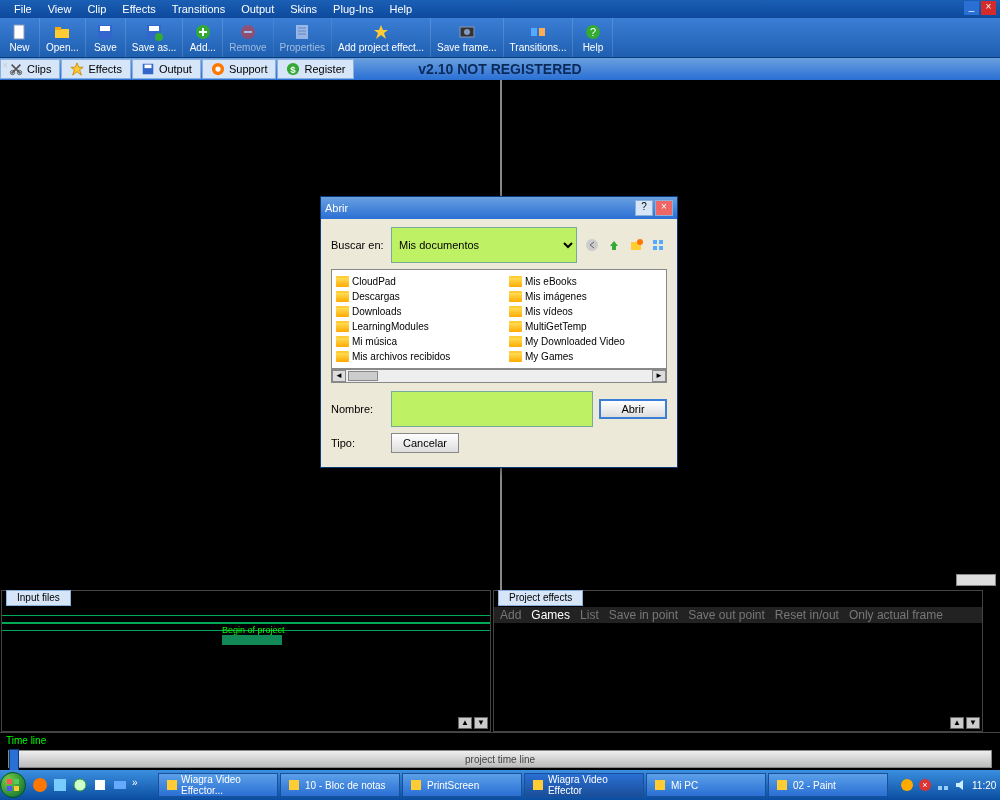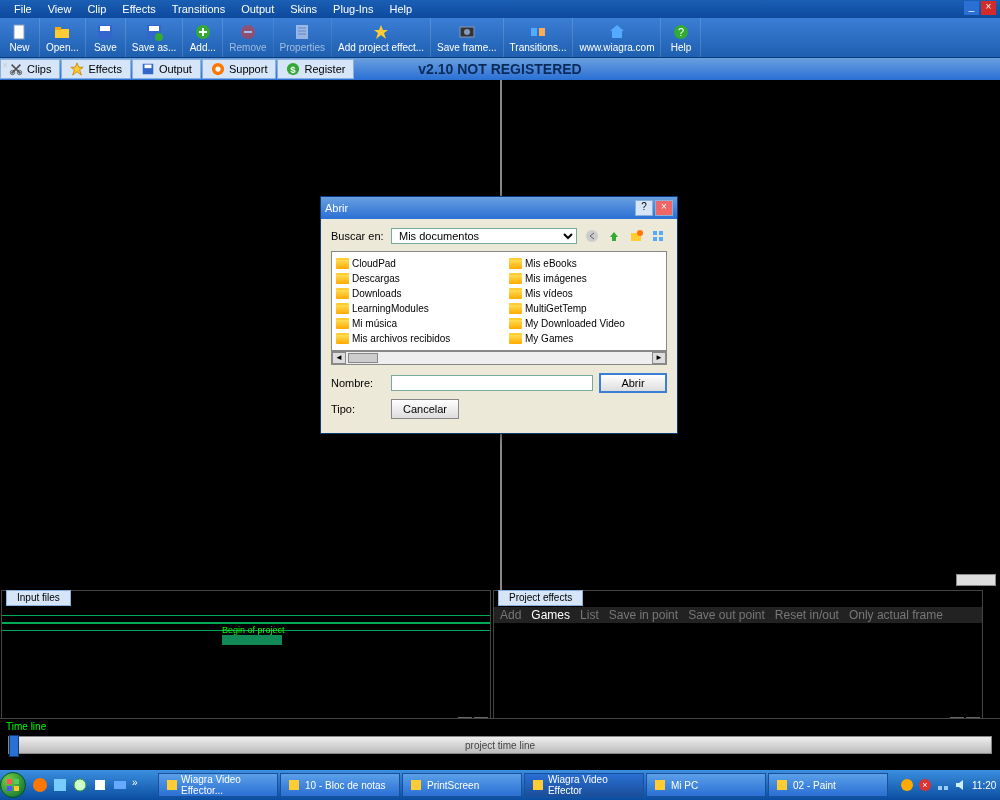--- a/index.html
+++ b/index.html
@@ -40,21 +40,21 @@
 .fxbar { height: 16px; background: #222; display: flex; align-items: center; gap: 10px; padding: 0 6px; font-size: 12px; }
 .fxbar span { color: #777; cursor: pointer; }
 .fxbar span.active { color: #fff; }
 .timeline-track { border-top: 1px solid #0a5; border-bottom: 1px solid #0a5; height: 8px; margin-top: 8px; }
 .begin-label { color: #0f0; font-size: 9px; position: absolute; top: 18px; left: 220px; }
 .begin-block { position: absolute; top: 28px; left: 220px; width: 60px; height: 10px; background: #185; font-size: 8px; color:#cfc; text-align:center; }
 .panel-scroll { position: absolute; bottom: 2px; right: 2px; display: flex; gap: 2px; }
 .panel-scroll div { width: 14px; height: 12px; background: #ccc; border: 1px solid #666; font-size: 8px; text-align: center; cursor: pointer; }
 
 
-.tl-wrap { position: absolute; bottom: 44px; left: 0; right: 0; height: 38px; background: #000; border-top: 1px solid #444; }
+.tl-wrap { position: absolute; bottom: 30px; left: 0; right: 0; height: 38px; background: #000; border-top: 1px solid #444; }
 .tl-label { color: #0f0; font-size: 10px; padding: 2px 6px; }
 .tl-bar { height: 18px; background: linear-gradient(#eee, #bbb); margin: 2px 8px; border: 1px solid #888; display: flex; align-items: center; justify-content: center; font-size: 10px; color: #444; position: relative; }
 .tl-handle { position: absolute; left: 0; top: -2px; width: 10px; height: 22px; background: #2a6fd4; border: 1px solid #0a3a7a; }
 
 
 .taskbar { position: absolute; bottom: 0; left: 0; right: 0; height: 30px; background: linear-gradient(#3b8fe0, #0a4da0); display: flex; align-items: center; }
 .start { width: 38px; height: 30px; display: flex; align-items: center; justify-content: center; cursor: pointer; }
 .orb { width: 26px; height: 26px; border-radius: 50%; background: radial-gradient(circle at 30% 30%, #7c4, #063); border: 1px solid #052; display:flex; align-items:center; justify-content:center; }
 .ql { display: flex; gap: 4px; padding: 0 6px; }
 .ql div { width: 16px; height: 16px; cursor: pointer; }
@@ -66,21 +66,21 @@
 
 
 .dialog { position: absolute; left: 320px; top: 196px; width: 358px; background: #ece9d8; border: 1px solid #0a3a7a; box-shadow: 2px 2px 8px rgba(0,0,0,0.5); }
 .dlg-title { height: 22px; background: linear-gradient(#6aa0e0, #2a6fd4); display: flex; align-items: center; padding: 0 4px; color: #fff; font-size: 11px; }
 .dlg-title .spacer { flex: 1; }
 .dlg-title .tbtn { width: 18px; height: 16px; background: #d6e6f8; border: 1px solid #89b0dc; margin-left: 2px; font-size: 10px; text-align: center; color: #000; cursor: pointer; }
 .dlg-title .tbtn.close { background: #e66; color: #fff; }
 .dlg-body { padding: 8px 10px; font-size: 11px; }
 .dlg-row { display: flex; align-items: center; margin-bottom: 6px; gap: 6px; }
 .dlg-row label { width: 54px; }
-.dlg-row select, .dlg-row input { flex: 1; font-size: 11px; height: 16px; border: 1px solid #7a9; background: #ffffff; padding: 0 3px; }
+.dlg-row select, .dlg-row input { flex: 1; font-size: 11px; height: 36px; border: 1px solid #7a9; background: #bef264; padding: 0 3px; }
 .dlg-icons { display: flex; gap: 4px; }
 .dlg-icons div { width: 18px; height: 18px; border: 1px solid transparent; cursor: pointer; display:flex; align-items:center; justify-content:center; }
 .file-area { height: 100px; background: #fff; border: 1px solid #888; padding: 4px; display: flex; flex-wrap: wrap; flex-direction: column; gap: 1px 20px; overflow: hidden; }
 .file-item { display: flex; align-items: center; gap: 3px; font-size: 10px; height: 14px; cursor: pointer; width: 150px; }
 .folder-ic { width: 13px; height: 11px; background: linear-gradient(#fd5, #fa0); border-radius: 1px; border-top: 2px solid #fc3; }
 .dlg-scroll { height: 14px; background: #eee; border: 1px solid #888; display: flex; align-items: center; margin-top: 0; }
 .dlg-scroll .arr { width: 14px; height: 12px; background: #ddd; border: 1px solid #888; font-size: 8px; text-align: center; cursor: pointer; }
 .dlg-scroll .thumb { width: 30px; height: 10px; background: #ccc; border: 1px solid #888; margin-left: 2px; }
 .dlg-btn { width: 68px; height: 20px; background: linear-gradient(#fff, #ddd); border: 1px solid #888; font-size: 11px; cursor: pointer; }
 .dlg-btn.primary { border: 2px solid #3a7fd5; }
@@ -188,28 +188,20 @@
       <span>Save frame...</span>
     </div>
     <div class="toolbtn">
       <div class="ic">
         <svg width="18" height="18">
           <rect x="2" y="5" width="6" height="8" fill="#5af"></rect>
           <rect x="10" y="5" width="6" height="8" fill="#fa5"></rect>
         </svg>
       </div>
       <span>Transitions...</span>
-    </div>
-    <div class="toolbtn wide">
-      <div class="ic">
-        <svg width="18" height="18">
-          <path d="M9 2 L16 8 L14 8 L14 15 L4 15 L4 8 L2 8 Z" fill="#5af"></path>
-        </svg>
-      </div>
-      <span>www.wiagra.com</span>
     </div>
     <div class="toolbtn">
       <div class="ic">
         <svg width="18" height="18">
           <circle cx="9" cy="9" r="7" fill="#3a3"></circle>
           <text x="9" y="13" font-size="11" fill="#fff" text-anchor="middle">?</text>
         </svg>
       </div>
       <span>Help</span>
     </div>

